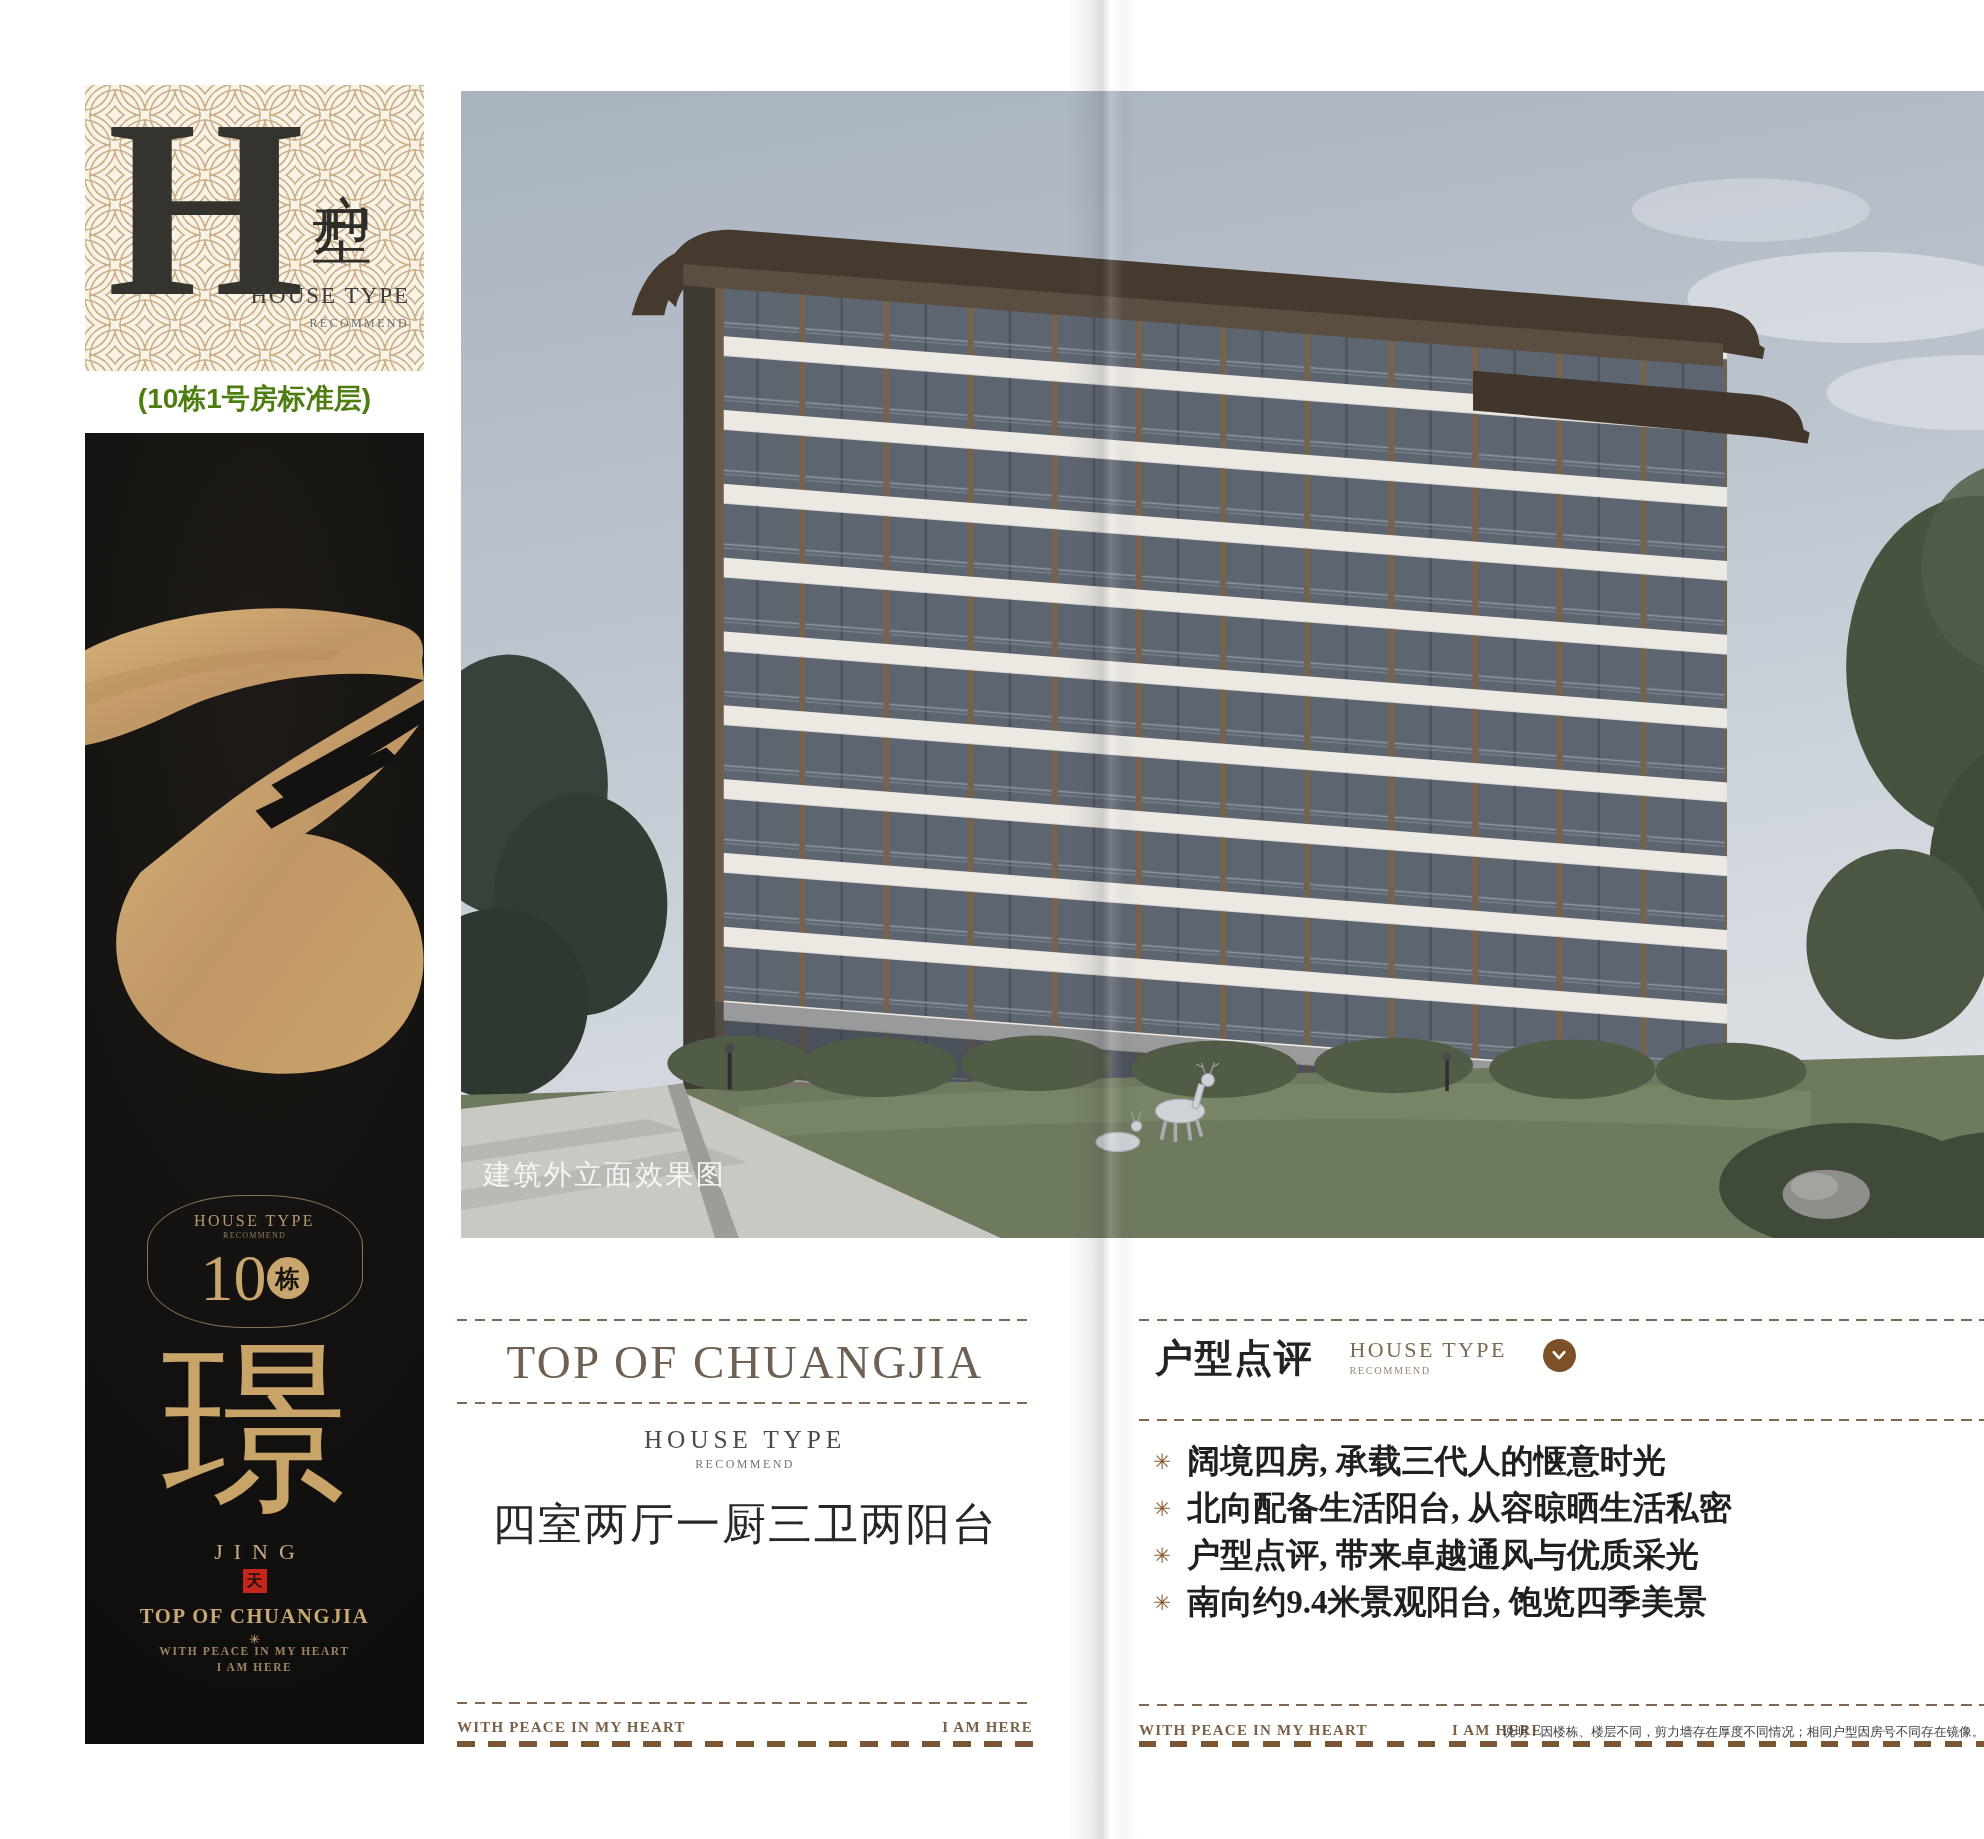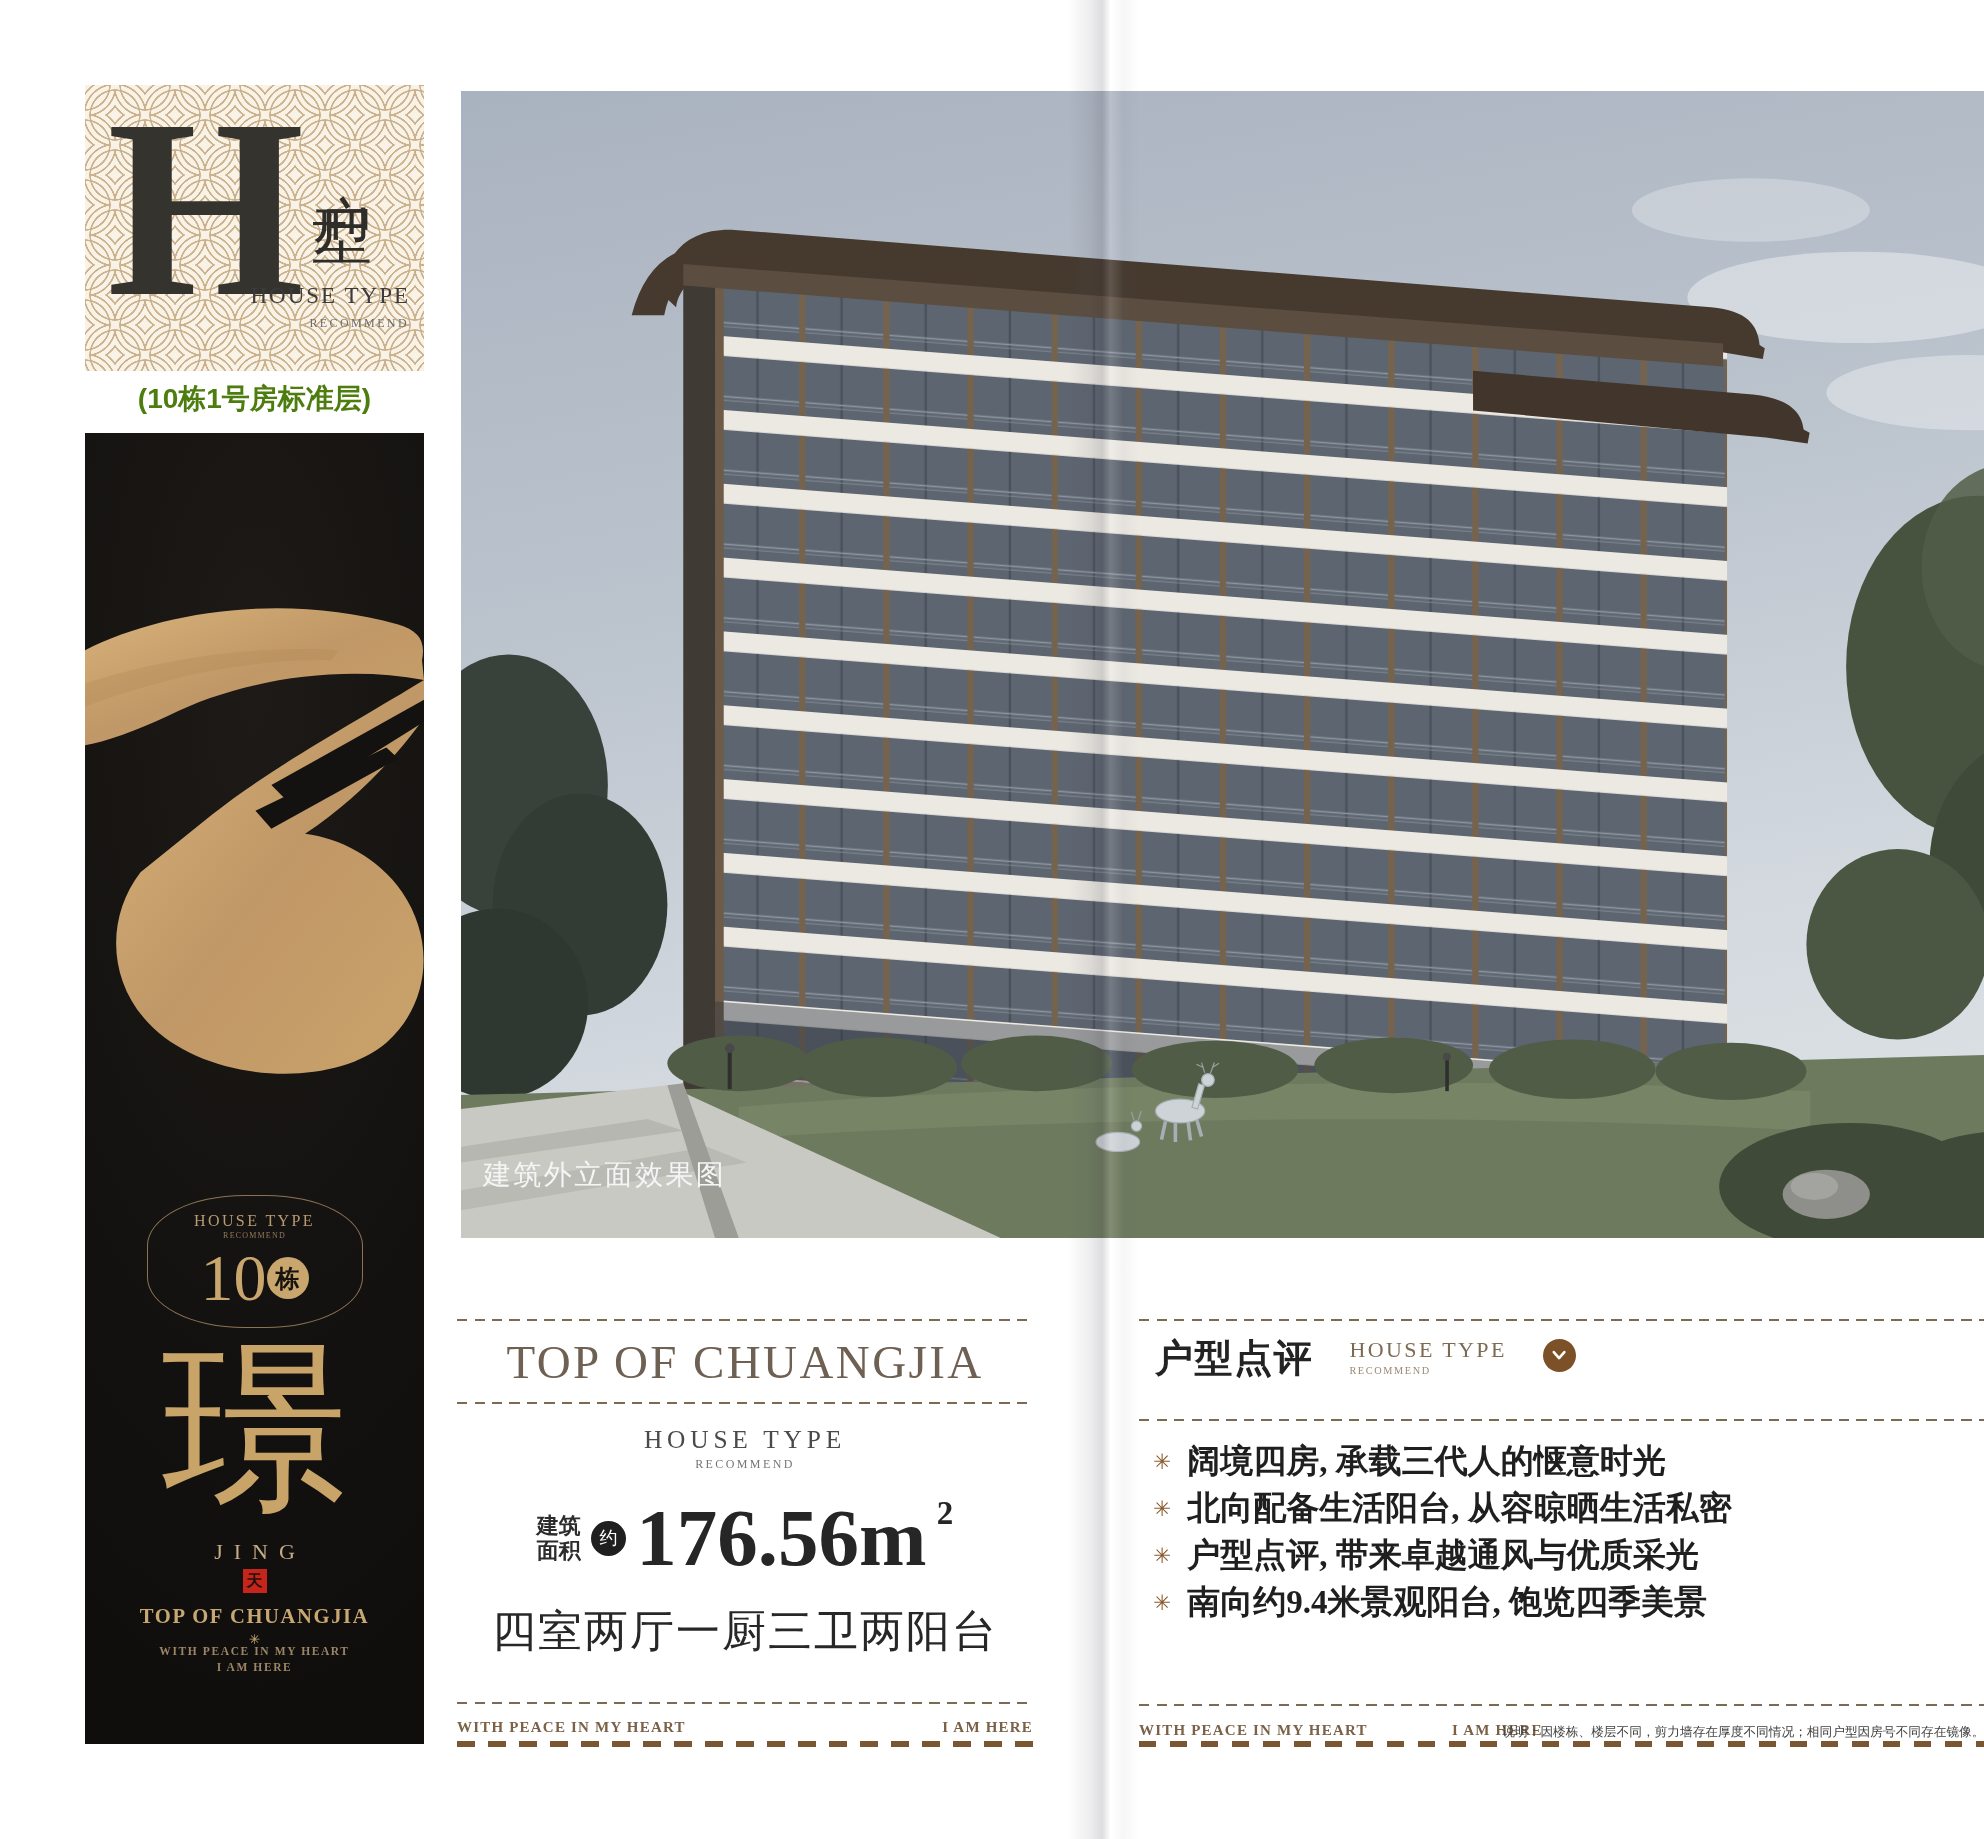--- a/index.html
+++ b/index.html
@@ -162,31 +162,20 @@
     <div class="abs" style="left:22px;bottom:44px;font-size:28px;color:#f5f5f5;letter-spacing:2.4px;">建筑外立面效果图</div>
   </div>
 
   <div class="abs" style="left:457px;top:1319px;width:576px;height:431px;">
     <div class="dash-thin" style="width:100%;"></div>
     <div class="serif" style="margin-top:13.5px;text-align:center;font-size:47px;letter-spacing:2.4px;color:#6e6052;">TOP OF CHUANGJIA</div>
     <div class="dash-thin" style="width:100%;margin-top:12.7px;"></div>
     <div class="serif" style="margin-top:20.6px;text-align:center;font-size:25.4px;letter-spacing:4.8px;color:#4a4a4a;">HOUSE TYPE</div>
     <div class="serif" style="margin-top:3.2px;text-align:center;font-size:12px;letter-spacing:2.4px;color:#767676;">RECOMMEND</div>
 
-    <div style="margin-top:26px;display:flex;align-items:center;justify-content:center;gap:10.3px;">
-      <div style="font-size:22px;font-weight:bold;color:#2c2c2c;line-height:25.4px;text-align:center;">
-        <div>建筑</div>
-        <div>面积</div>
-      </div>
-      <div style="width:35px;height:35px;border-radius:50%;background:#1f1f1f;display:flex;align-items:center;justify-content:center;">
-        <span style="font-size:18px;color:#fff;">约</span>
-      </div>
-      <div class="serif" style="font-size:81px;font-weight:bold;color:#262626;line-height:1;">176.56m</div>
-      <div class="serif" style="font-size:33px;font-weight:bold;color:#262626;transform:translateY(-24.6px);">2</div>
-    </div>
 
     <div class="serif" style="margin-top:23px;text-align:center;font-size:44px;letter-spacing:2px;color:#272727;">四室两厅一厨三卫两阳台</div>
 
     <div class="abs dash-thin" style="left:0;top:383px;width:100%;"></div>
     <div class="abs serif" style="left:0;top:400px;width:100%;display:flex;justify-content:space-between;font-size:15px;font-weight:bold;letter-spacing:1.2px;color:#7a6147;">
       <span>WITH PEACE IN MY HEART</span>
       <span>I AM HERE</span>
     </div>
     <div class="abs dash-thick" style="left:0;top:422px;width:100%;"></div>
   </div>

